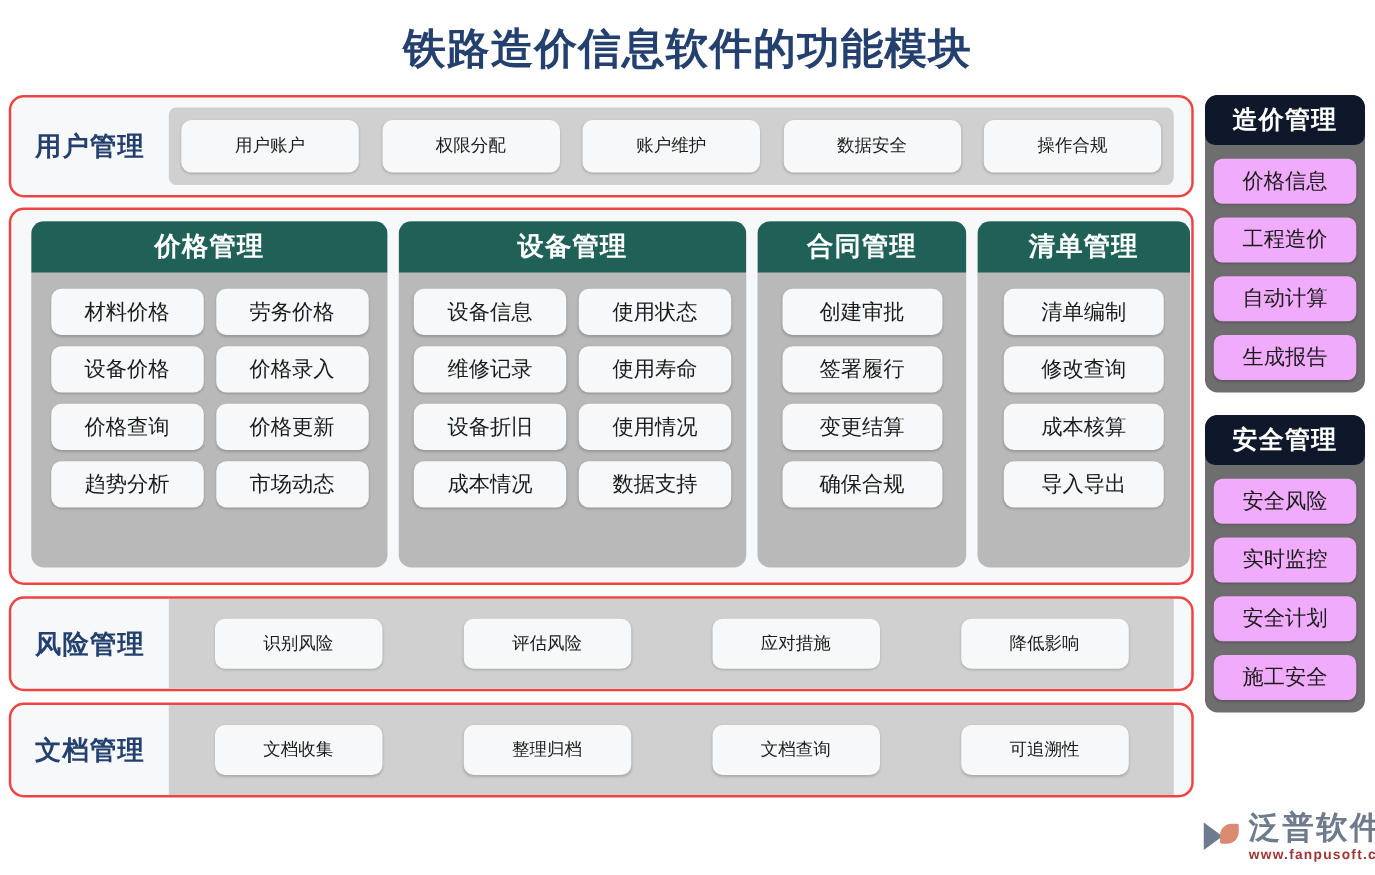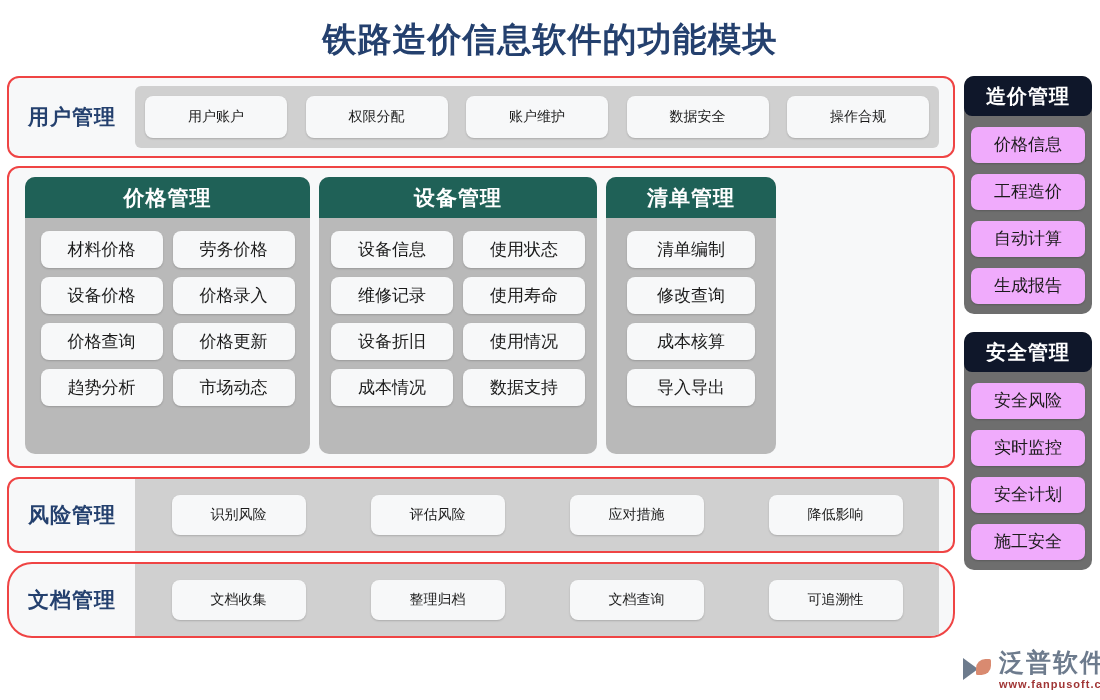--- a/index.html
+++ b/index.html
@@ -135,21 +135,21 @@
     display: flex;
     justify-content: center;
     gap: 10px;
   }
   .mod-body .pill { height: 37px; font-size: 17px; }
   .mod-col.wide .pill, .mod-col.wide2 .pill { width: 122px; }
   .mod-col.nar .pill, .mod-col.nar2 .pill { width: 128px; }
 
   
   #risk-card { height: 76px; margin-top: 9px; }
-  #doc-card  { height: 76px; margin-top: 9px; border-radius: 25px; }
+  #doc-card  { height: 76px; margin-top: 9px; }
   #risk-card .pill, #doc-card .pill { height: 40px; width: 134px; }
   #risk-card .row-strip, #doc-card .row-strip {
     margin: 0 14px 0 0; height: 100%; border-radius: 0;
     justify-content: space-around; padding: 0 4px;
   }
 
   
   .side-col {
     position: absolute;
     left: 964px;
@@ -281,20 +281,37 @@
           <div class="pill">设备折旧</div>
           <div class="pill">使用情况</div>
         </div>
         <div class="mod-row">
           <div class="pill">成本情况</div>
           <div class="pill">数据支持</div>
         </div>
       </div>
     </div>
 
+    <div class="mod-col nar">
+      <div class="mod-head">合同管理</div>
+      <div class="mod-body">
+        <div class="mod-row">
+          <div class="pill">创建审批</div>
+        </div>
+        <div class="mod-row">
+          <div class="pill">签署履行</div>
+        </div>
+        <div class="mod-row">
+          <div class="pill">变更结算</div>
+        </div>
+        <div class="mod-row">
+          <div class="pill">确保合规</div>
+        </div>
+      </div>
+    </div>
 
     <div class="mod-col nar2">
       <div class="mod-head">清单管理</div>
       <div class="mod-body">
         <div class="mod-row">
           <div class="pill">清单编制</div>
         </div>
         <div class="mod-row">
           <div class="pill">修改查询</div>
         </div>

